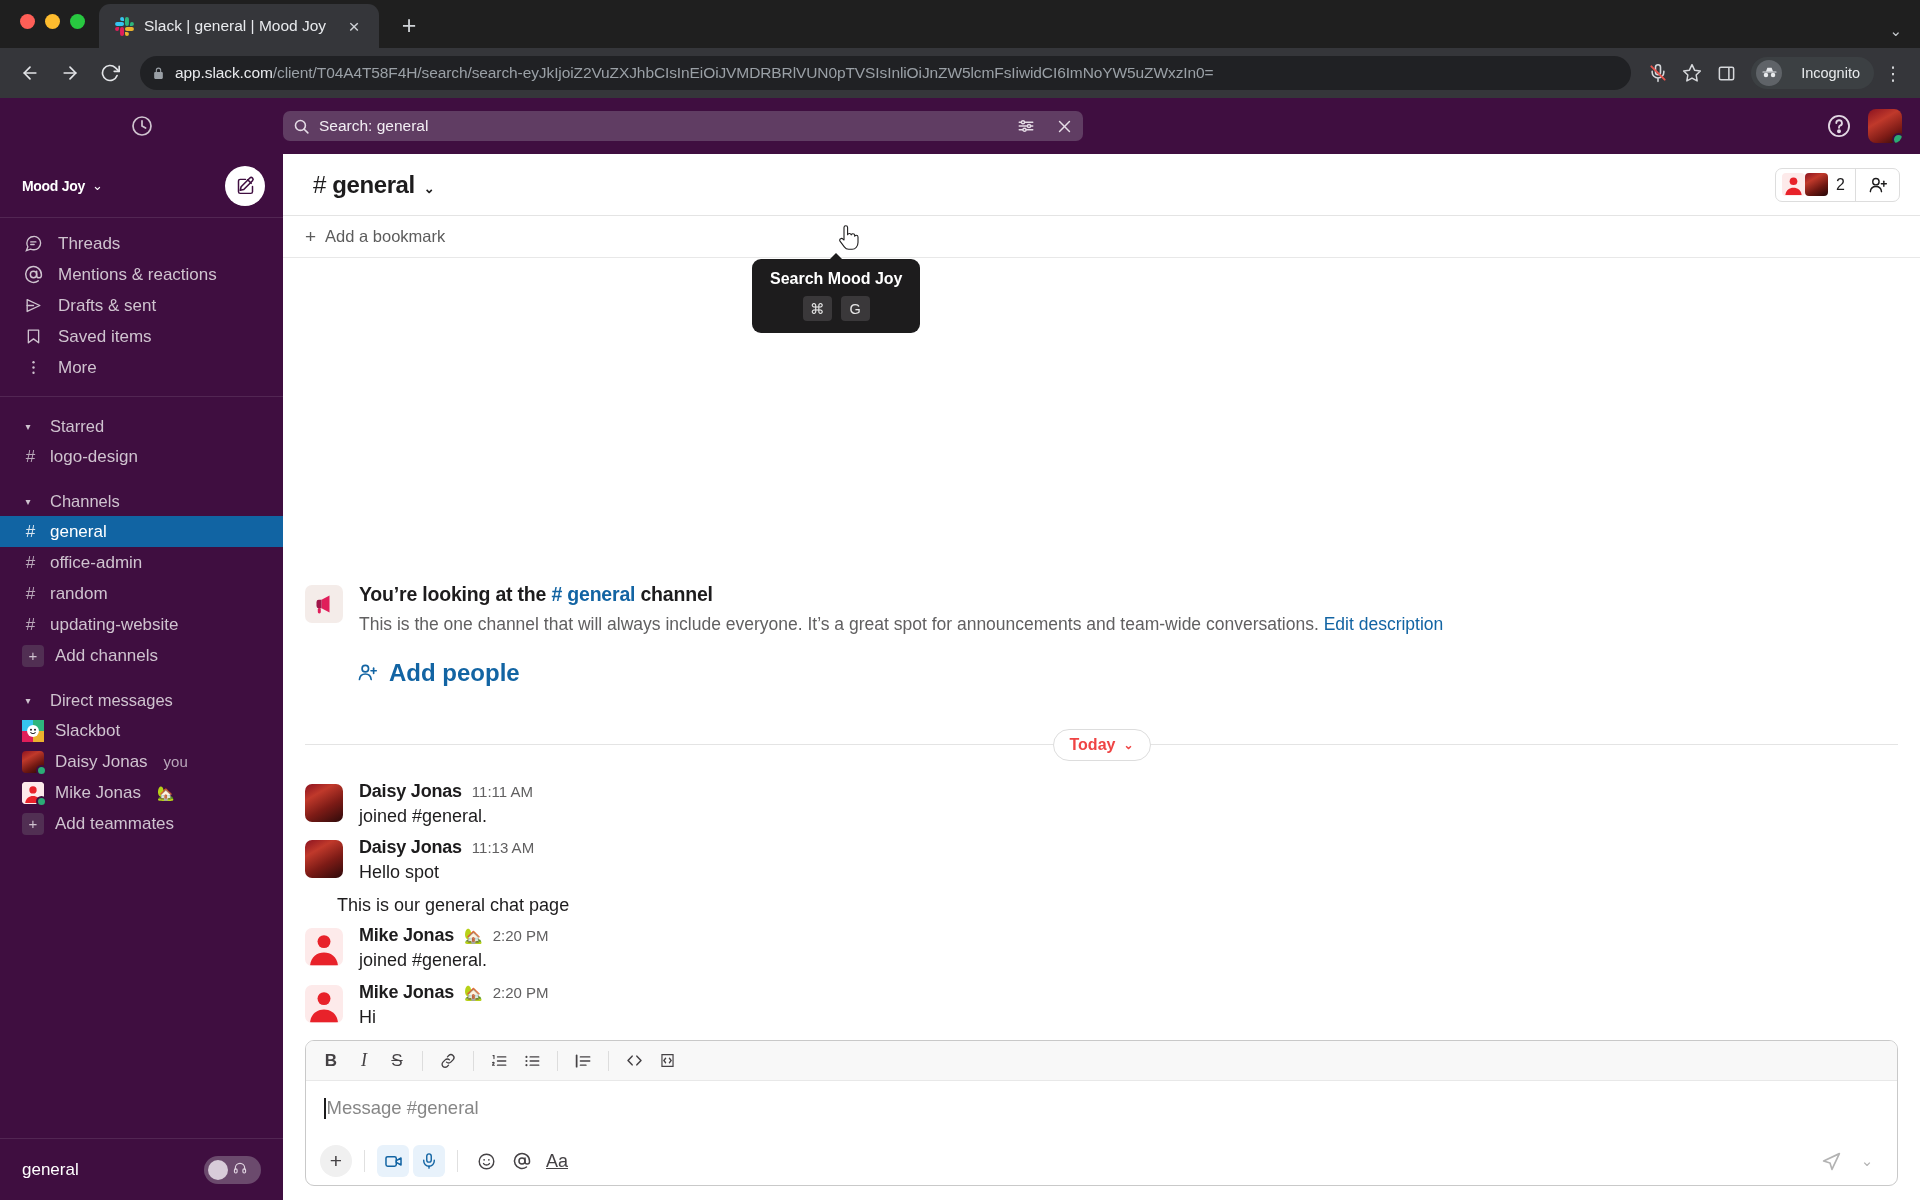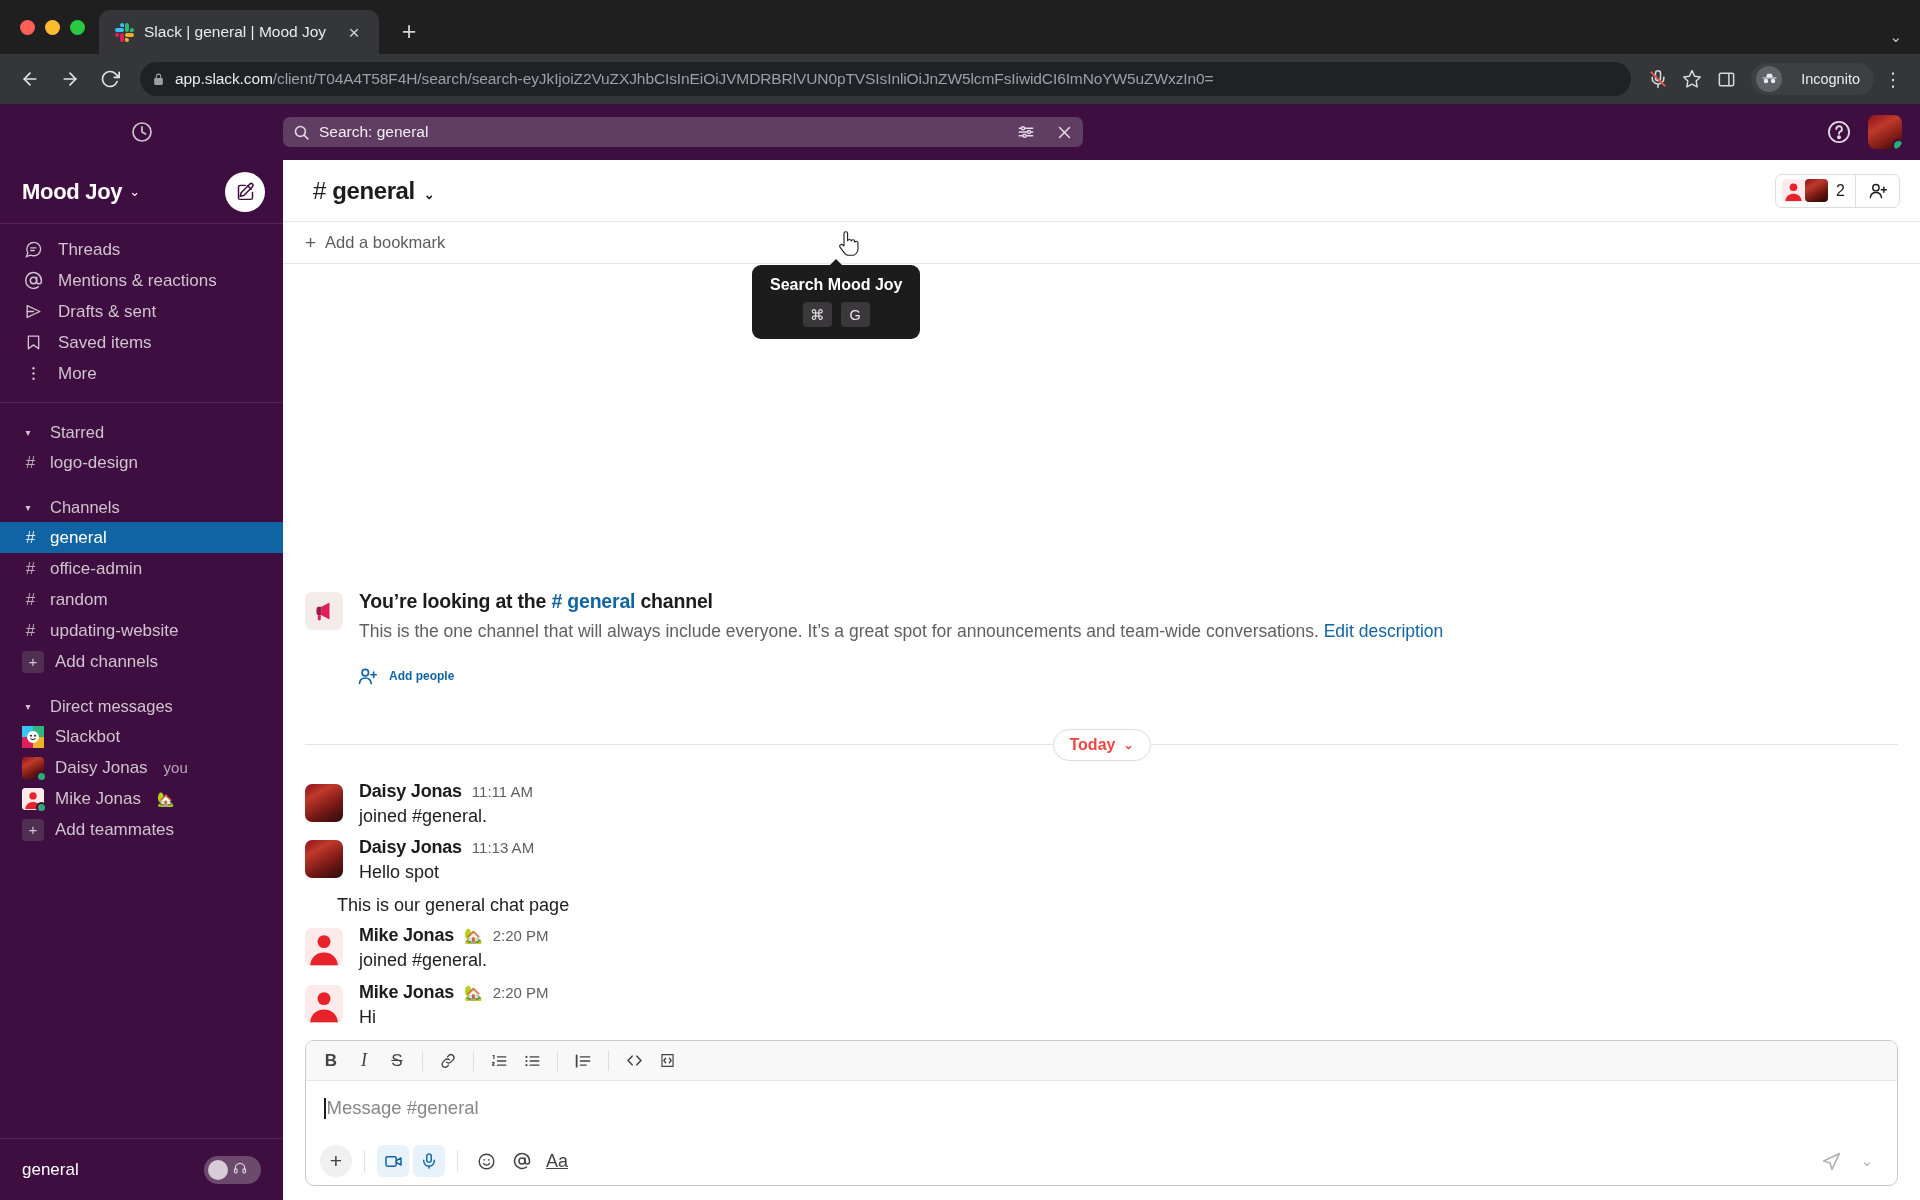--- a/index.html
+++ b/index.html
@@ -5,21 +5,21 @@
   * { box-sizing: border-box; margin: 0; padding: 0; }
   html, body { width: 1920px; height: 1200px; overflow: hidden; }
   body {
     font-family: "Liberation Sans", sans-serif;
     background: #1f1f1f;
     -webkit-font-smoothing: antialiased;
   }
 
   
   .browser { width: 1920px; height: 1200px; display: flex; flex-direction: column; background:#1f1f1f; }
-  .tabstrip { height: 54px; background:#1f1f1f; display:flex; align-items:flex-end; padding-left:16px; position:relative; }
+  .tabstrip { height: 48px; background:#1f1f1f; display:flex; align-items:flex-end; padding-left:16px; position:relative; }
   .traffic { display:flex; gap:10px; align-items:center; height:54px; padding:0 14px 0 4px; }
   .dot { width:15px; height:15px; border-radius:50%; }
   .dot.red{background:#ff5f57;} .dot.yellow{background:#febc2e;} .dot.green{background:#28c840;}
 
   .tab {
     height: 44px; min-width: 280px; background:#35363a; border-radius: 11px 11px 0 0;
     display:flex; align-items:center; gap:10px; padding: 0 12px 0 16px; position:relative;
   }
   .tab-favicon { width:19px; height:19px; position:relative; flex:none; }
   .tab-title { color:#e8eaed; font-size:15.5px; white-space:nowrap; flex:1; }
@@ -78,21 +78,21 @@
             font-size:14.5px; display:flex; align-items:center; justify-content:center; padding:0 7px; }
   .tt-arrow { position:absolute; top:-6px; left:50%; margin-left:-7px; width:0; height:0;
               border-left:7px solid transparent; border-right:7px solid transparent; border-bottom:7px solid #1d1c1d; }
 
   .slack-body { flex:1; display:flex; min-height:0; }
 
   
   .sidebar { width:283px; background:#3F0E40; display:flex; flex-direction:column; flex:none; position:relative; }
   .ws-header { height:64px; display:flex; align-items:center; padding:0 18px 0 22px;
                border-bottom:1px solid #522653; }
-  .ws-name { color:#fff; font-size:22px; font-weight:900; letter-spacing:-0.3px; }
+  .ws-name { color:#fff; font-size:14px; font-weight:900; letter-spacing:-0.3px; }
   .ws-caret { color:#fff; font-size:13px; margin-left:7px; }
   .compose-btn { margin-left:auto; width:40px; height:40px; border-radius:50%; background:#fff;
                  display:flex; align-items:center; justify-content:center; color:#3F0E40; }
 
   .nav-group { padding:10px 0 8px; }
   .nav-item { height:31px; display:flex; align-items:center; gap:14px; padding:0 0 0 22px;
               color:#CFC3CF; font-size:17px; }
   .nav-item .ni-ico { width:22px; display:flex; justify-content:center; align-items:center; flex:none; }
   .sb-divider { height:1px; background:#522653; margin:5px 0 0; }
 
@@ -143,21 +143,21 @@
           padding-bottom:6px; }
 
   .intro { padding:0 22px 0 22px; margin-bottom:28px; }
   .intro-row { display:flex; gap:16px; align-items:flex-start; }
   .intro-ico { width:38px; height:38px; border-radius:7px; background:#f4ece9; display:flex;
                align-items:center; justify-content:center; flex:none; margin-top:2px; }
   .intro-h { font-size:19.5px; font-weight:900; color:#1d1c1d; letter-spacing:-0.2px; }
   .intro-h .lnk { color:#1264a3; font-weight:700; }
   .intro-p { font-size:17.5px; color:#616061; margin-top:6px; line-height:1.4; }
   .intro-p .lnk { color:#1264a3; }
-  .addppl { display:flex; align-items:center; gap:11px; color:#1264a3; font-size:12px;
+  .addppl { display:flex; align-items:center; gap:11px; color:#1264a3; font-size:24px;
             font-weight:700; margin:22px 0 0 52px; }
 
   .divider { display:flex; align-items:center; position:relative; margin:14px 0 16px; }
   .divider .line { position:absolute; left:22px; right:22px; height:1px; background:#e4e4e4; }
   .divider .pill { margin:0 auto; position:relative; background:#fff; border:1px solid #ddd;
                    border-radius:17px; height:32px; display:flex; align-items:center; gap:8px;
                    padding:0 16px; font-size:16px; font-weight:700; color:#ef4444; }
 
   .msg { display:flex; gap:16px; padding:4px 22px; align-items:flex-start; }
   .m-av { width:38px; height:38px; border-radius:7px; flex:none; margin-top:3px; overflow:hidden; position:relative; }

